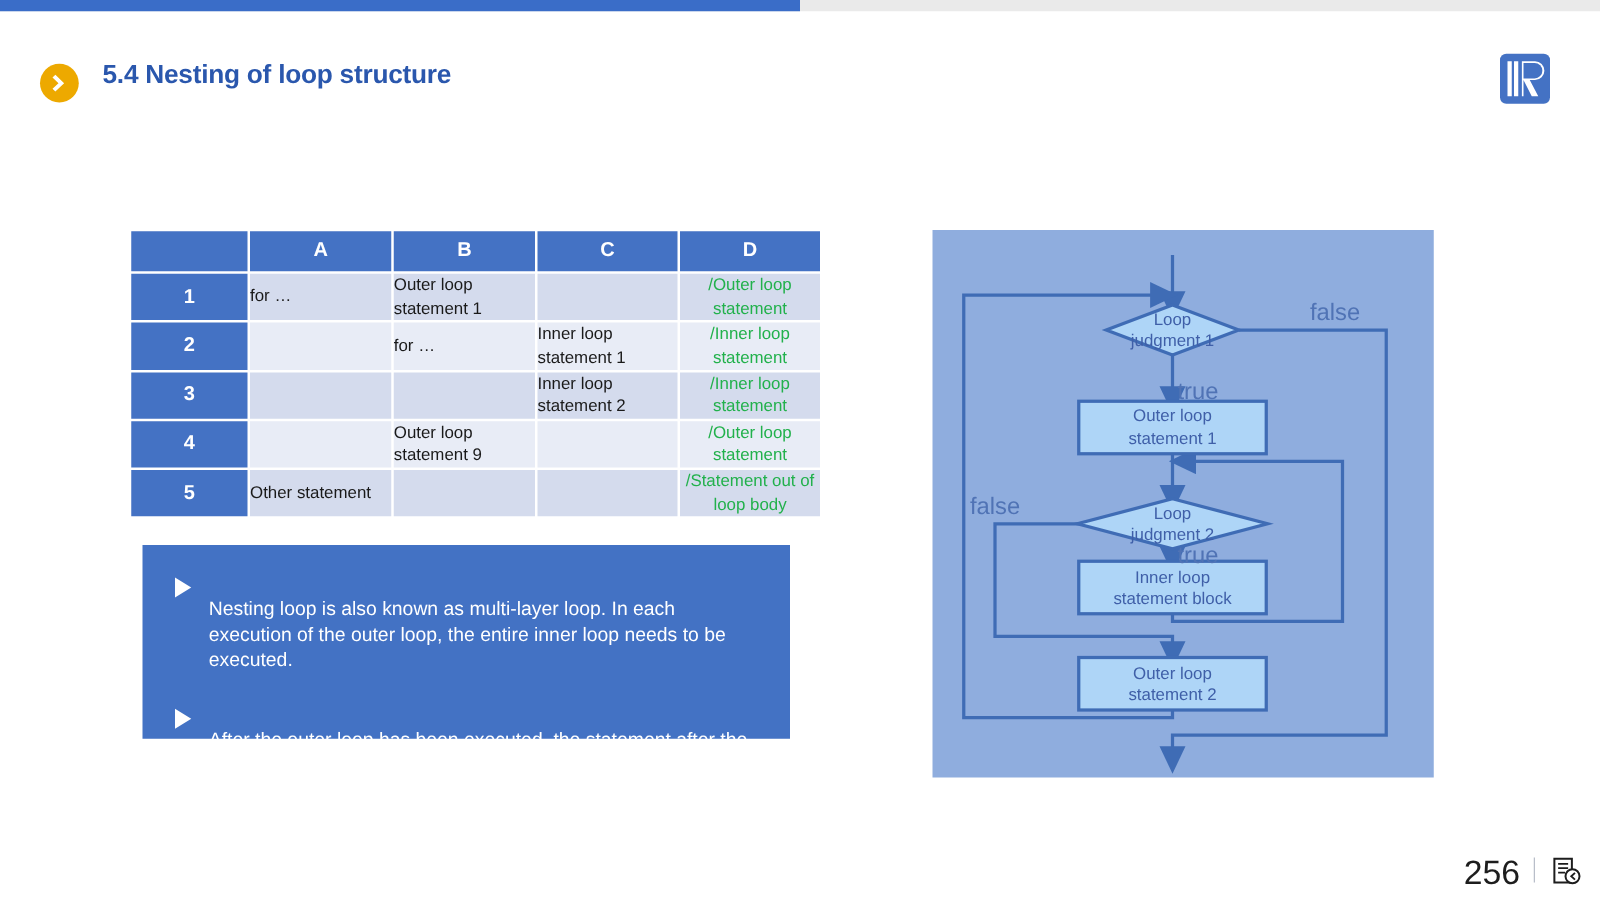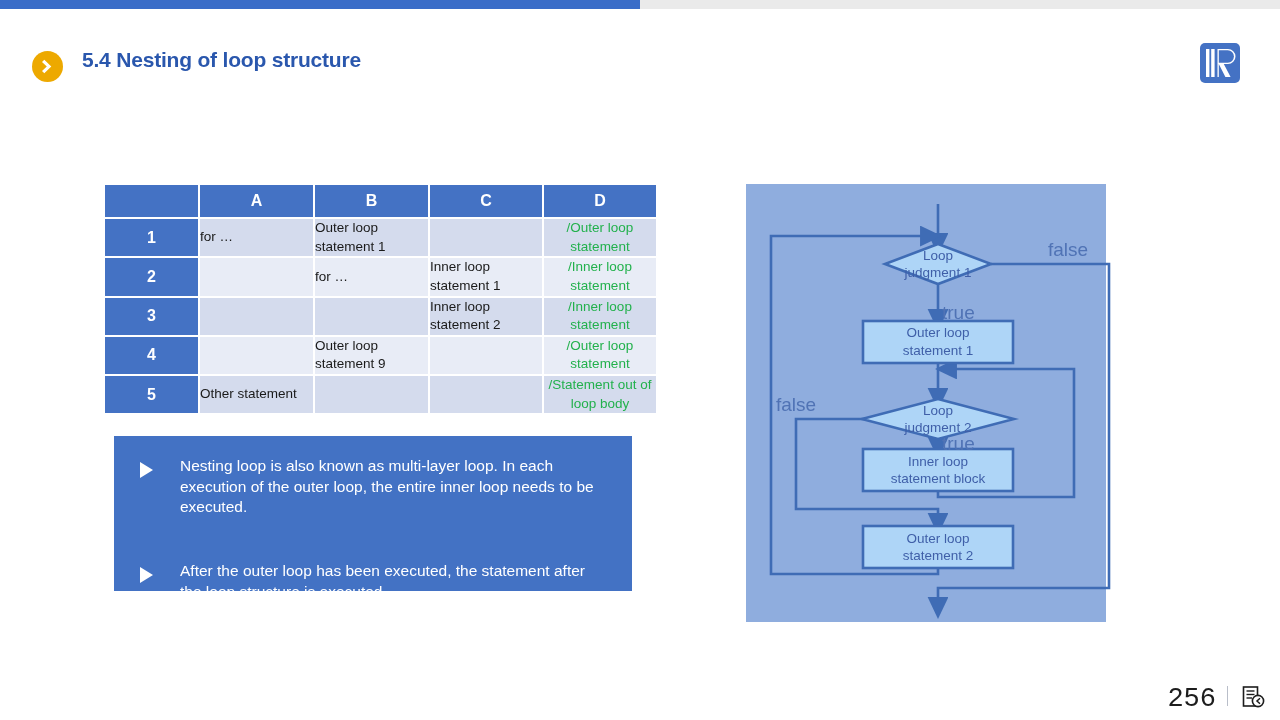--- a/index.html
+++ b/index.html
@@ -117,20 +117,21 @@
     left: 114px; top: 436px;
     width: 518px; height: 155px;
     background: #4372c4;
   }
   .note-item {
     position: absolute;
     left: 26px;
     width: 470px;
     display: flex;
     align-items: flex-start;
+    flex-direction: column;
   }
   .note-item.n0 { top: 20px; }
   .note-item.n1 { top: 81px; margin-top: 44px; }
   .note-tri {
     flex: 0 0 auto;
     width: 0; height: 0;
     border-left: 13px solid #ffffff;
     border-top: 8px solid transparent;
     border-bottom: 8px solid transparent;
     margin-top: 6px;
@@ -139,21 +140,21 @@
     margin-left: 27px;
     color: #ffffff;
     font-size: 15.5px;
     line-height: 20.5px;
   }
 
   
   #flow-panel {
     position: absolute;
     left: 746px; top: 184px;
-    width: 360px; height: 438px;
+    width: 401px; height: 438px;
     background: #8fadde;
   }
   #flow-svg {
     position: absolute;
     left: 0; top: 0;
   }
   .fc-label {
     font-family: "Liberation Sans", sans-serif;
     font-size: 13.5px;
     fill: #3f5fa8;
@@ -163,21 +164,21 @@
     font-size: 19px;
     fill: #5073b5;
   }
 
   
   #footer-page {
     position: absolute;
     right: 64px; bottom: 6px;
     font-size: 27px;
     color: #1d1d1d;
-    font-family: Liberation Mono, monospace;
+    font-family: Liberation Sans, sans-serif;
     margin-left: 29px;
   }
   #footer-div {
     position: absolute;
     right: 52px; bottom: 14px;
     width: 1px; height: 20px;
     background: #b9bec9;
   }
   #footer-icon {
     position: absolute;

